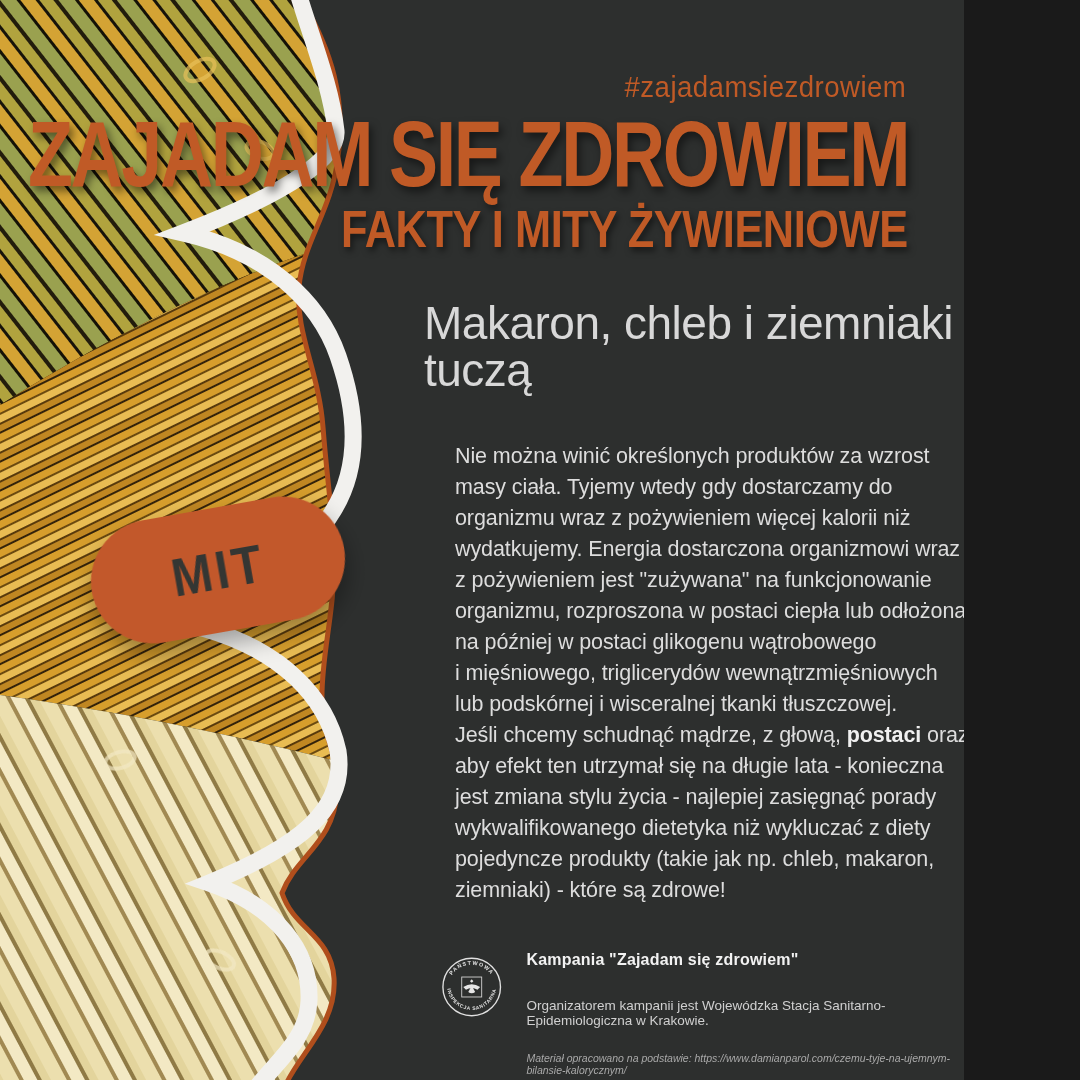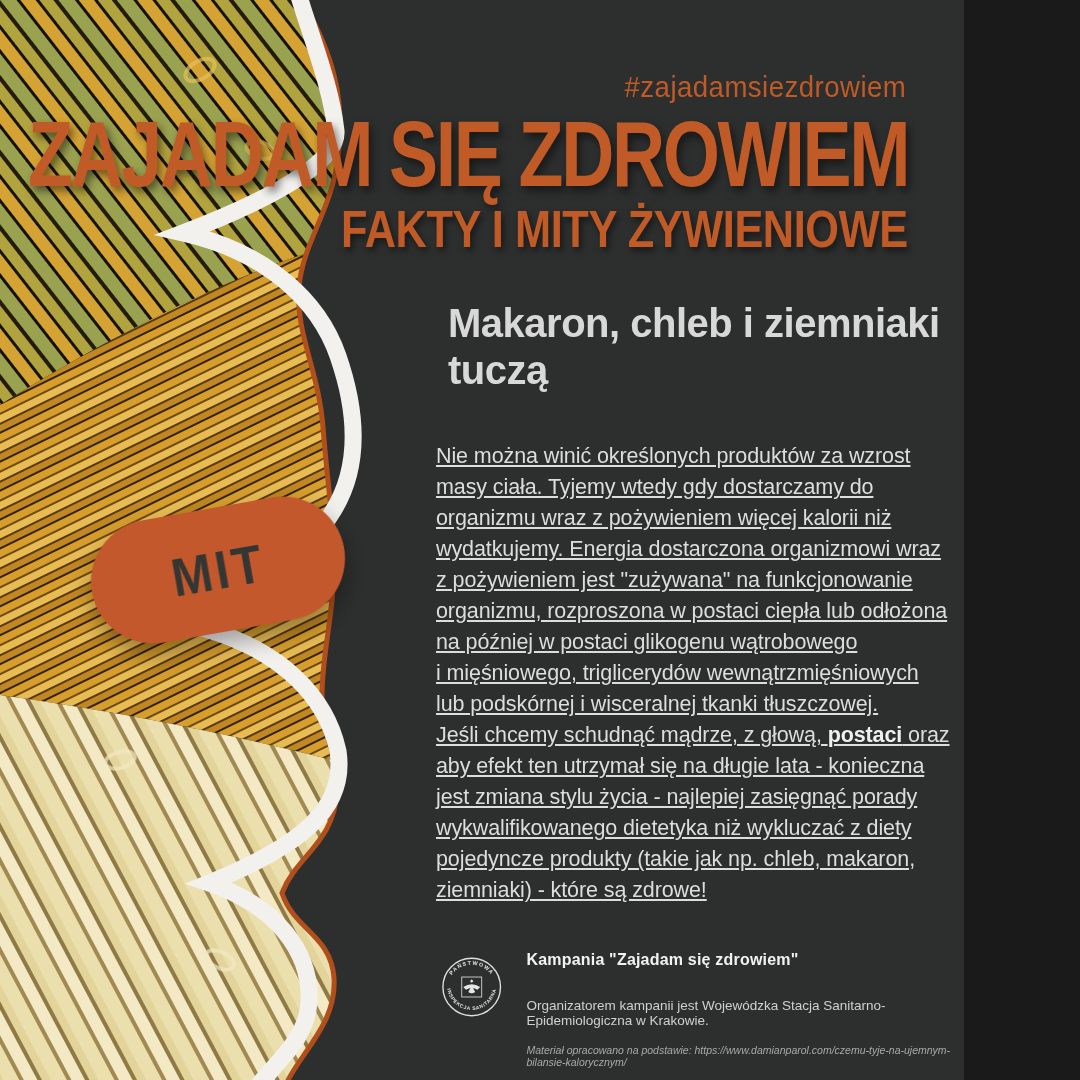--- a/index.html
+++ b/index.html
@@ -28,46 +28,46 @@
     text-shadow:4px 5px 9px rgba(0,0,0,.5);
   }
   .subtitle{
     position:absolute;right:56px;top:204px;
     font-size:51px;font-weight:700;line-height:1;color:var(--accent);
     white-space:nowrap;letter-spacing:-.5px;
     transform:scaleX(.85);transform-origin:right center;
     text-shadow:3px 4px 7px rgba(0,0,0,.5);
   }
   .heading{
-    position:absolute;left:448px;top:300px;width:580px;
-    font-size:40px;line-height:47px;font-weight:700;color:var(--heading-text);
+    position:absolute;left:424px;top:300px;width:580px;
+    font-size:46px;line-height:47px;font-weight:400;color:var(--heading-text);
     white-space:pre-line;letter-spacing:-.5px;
   }
   .bodytext{
-    position:absolute;left:436px;top:441px;width:600px;
+    position:absolute;left:455px;top:441px;width:600px;
     font-size:21.5px;line-height:31px;font-weight:400;color:var(--body-text);
-    white-space:pre-line;letter-spacing:-.1px;text-decoration:underline;
+    white-space:pre-line;letter-spacing:-.1px;
   }
   .bodytext b{font-weight:700;color:#f0f0f0;}
   .badge{
     position:absolute;left:90px;top:508px;width:256px;height:124px;
     background:var(--badge);border-radius:64px;
     transform:rotate(-10deg);
     display:flex;align-items:center;justify-content:center;
     box-shadow:0 12px 24px rgba(0,0,0,.35);
   }
   .badge span{
     font-size:54px;font-weight:700;letter-spacing:4px;color:var(--badge-text);
     transform:scaleX(.9);
   }
   .footer{position:absolute;left:441px;top:949px;display:flex;align-items:flex-start;}
   .footer-text{margin-left:24px;padding-top:2px;}
   .f-title{font-size:16px;font-weight:700;color:#f2f2f2;letter-spacing:.2px;}
   .f-org{font-size:13.5px;color:var(--footer-text);margin-top:29px;}
-  .f-src{font-size:10.5px;font-style:italic;color:var(--footer-muted);margin-top:16px;}
+  .f-src{font-size:10.5px;font-style:italic;color:var(--footer-muted);margin-top:24px;}
   .seal-text{fill:#e6e6e6;font-size:7px;font-weight:700;letter-spacing:1.6px;}
   .seal-text-b{fill:#e6e6e6;font-size:6.3px;font-weight:700;letter-spacing:.9px;}
 </style>
 </head>
 <body>
 
 <div class="canvas">
 
   <svg class="art" width="1080" height="1080" viewBox="0 0 1080 1080">
     <defs>

